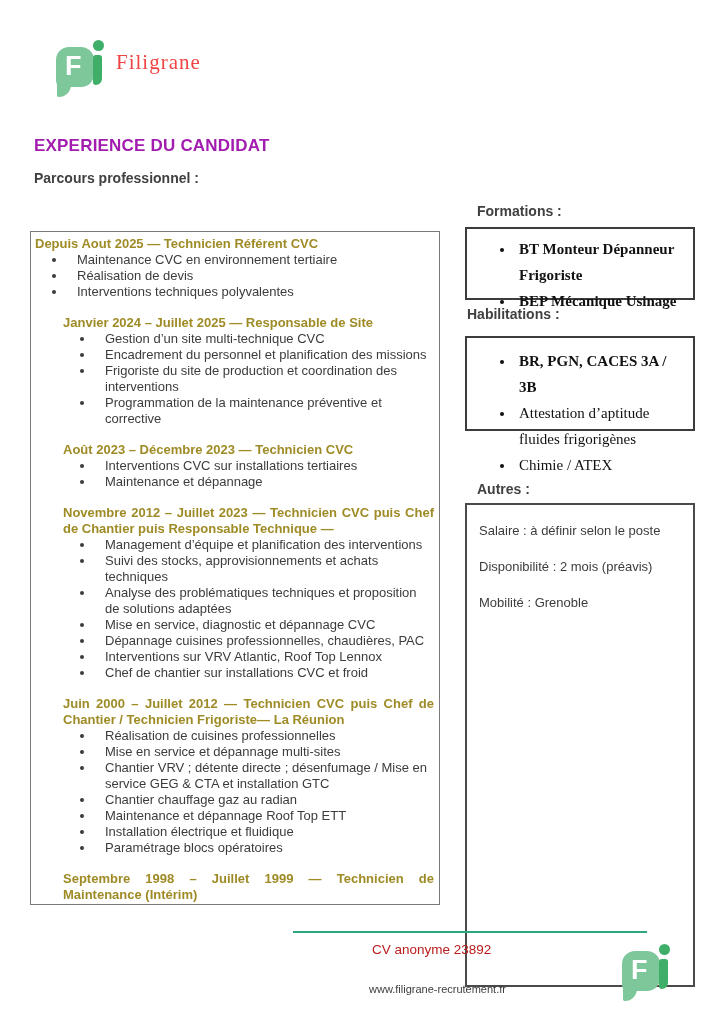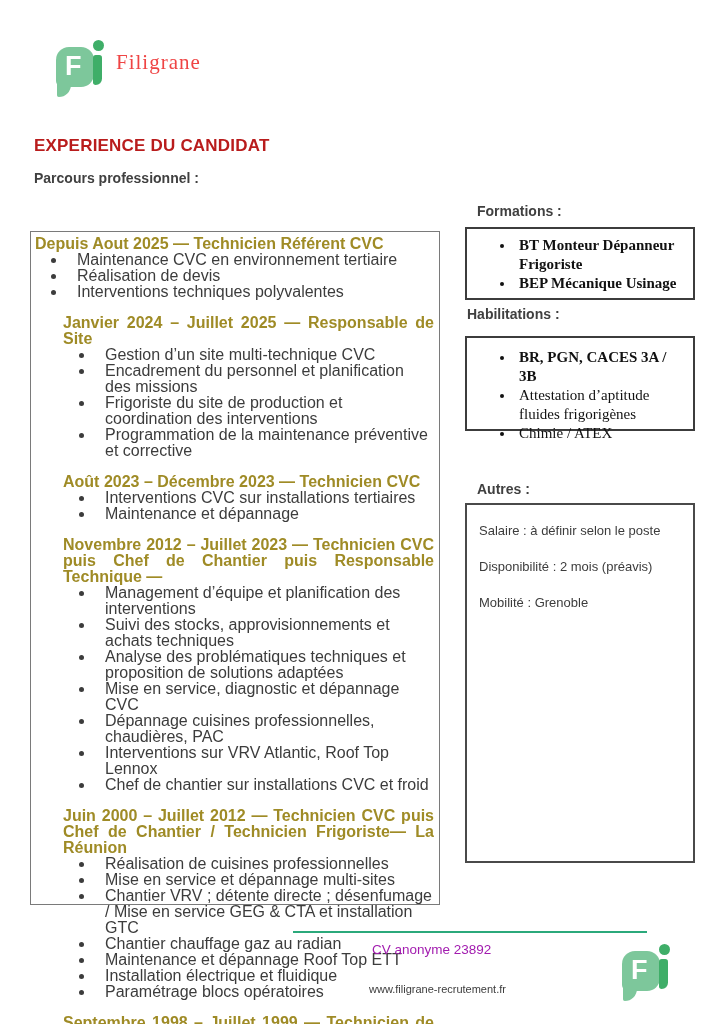--- a/index.html
+++ b/index.html
@@ -40,73 +40,73 @@
 
   .wordmark {
     position: absolute; left: 116px; top: 50px;
     font-family: "Liberation Serif", "DejaVu Serif", serif;
     font-size: 21px; color: #ef4444; letter-spacing: 1px;
   }
 
   
   .page-title {
     position: absolute; left: 34px; top: 136px;
-    font-size: 17px; font-weight: bold; color: #b91c1c; letter-spacing: .2px;
+    font-size: 17px; font-weight: bold; color: #a21caf; letter-spacing: .2px;
   }
   .section-label {
     position: absolute;
     font-size: 14px; font-weight: bold; color: #404040;
   }
   .label-parcours { left: 34px; top: 170px; }
   .label-formations { left: 477px; top: 203px; }
   .label-habilitations { left: 467px; top: 306px; }
   .label-autres { left: 477px; top: 481px; text-align: right; }
 
   
   .experience-box {
     position: absolute; left: 30px; top: 231px; width: 410px; height: 674px;
     border: 1px solid #7a7a7a; box-sizing: border-box;
     padding: 4px 5px 4px 4px;
-    font-size: 16px; line-height: 16px; color: #3c3c3c;
+    font-size: 13px; line-height: 16px; color: #3c3c3c;
   }
   .exp-block + .exp-block { margin-top: 15px; margin-left: 28px; }
   .exp-title {
     font-weight: bold; color: #9f8b26; text-align: justify;
   }
   .exp-bullets { margin: 0; padding-left: 32px; }
   .exp-bullets li { padding-left: 10px; }
 
   
   .side-box {
     position: absolute; left: 465px; width: 230px;
     border: 2px solid #3c3c3c; box-sizing: border-box;
     font-family: "Liberation Serif", "DejaVu Serif", serif;
-    font-size: 15px; line-height: 19px; color: #111111;
+    font-size: 15px; line-height: 26px; color: #111111;
   }
   .box-formations { top: 227px; height: 73px; padding: 7px 6px 0 0; }
   .box-habilitations { top: 336px; height: 95px; padding: 10px 6px 0 0; }
   .side-box ul { margin: 0; padding-left: 48px; }
   .side-box li { padding-left: 4px; }
   .side-box li.bold { font-weight: bold; }
 
   .box-autres {
-    position: absolute; left: 465px; top: 503px; width: 230px; height: 360px;
+    position: absolute; left: 465px; top: 503px; width: 230px; height: 484px;
     border: 2px solid #4a4a4a; box-sizing: border-box;
     padding: 18px 10px 0 12px;
     font-family: "Liberation Sans", "DejaVu Sans", sans-serif;
     font-size: 13px; line-height: 16px; color: #3c3c3c;
   }
   .box-autres p { margin: 0 0 20px 0; }
 
   
   .footer-line {
     position: absolute; left: 293px; top: 931px; width: 354px; height: 2px;
     background: #2ba97b;
   }
-  .footer-ref { position: absolute; left: 372px; top: 942px; font-size: 13.5px; color: #a21caf; }
+  .footer-ref { position: absolute; left: 372px; top: 942px; font-size: 13.5px; color: #b91c1c; }
   .footer-site { position: absolute; left: 369px; top: 983px; font-size: 11px; color: #3c3c3c; text-decoration: none; }
 </style>
 </head>
 <body>
 
 <div class="page">
 
   <div class="logo-mark logo-header">
     <div class="blob"></div>
     <div class="tail"></div>

